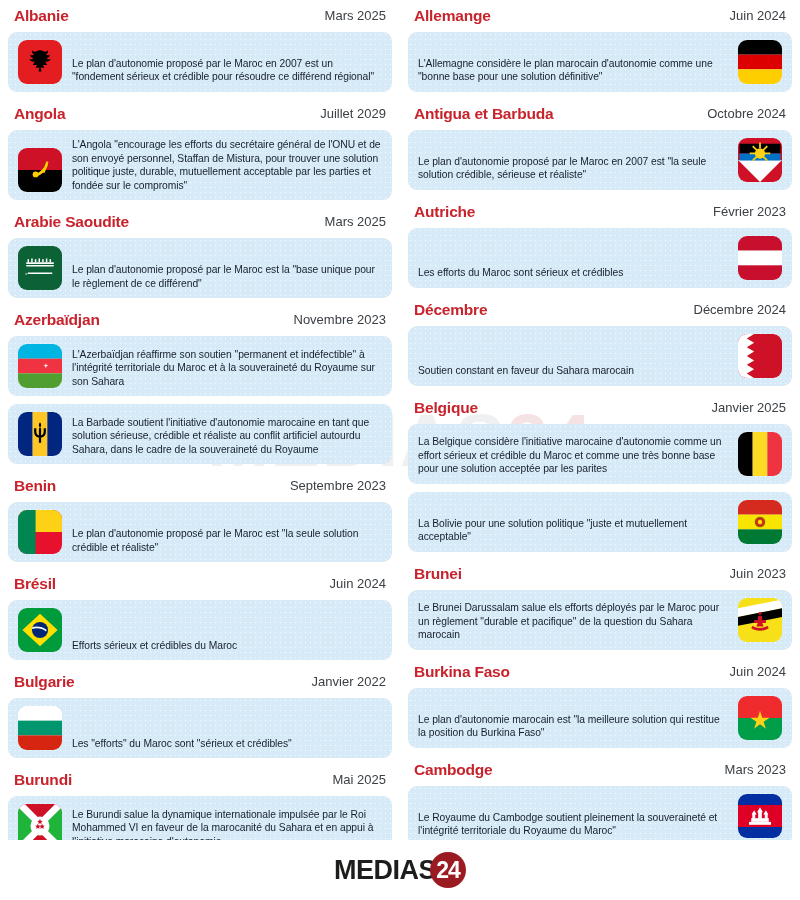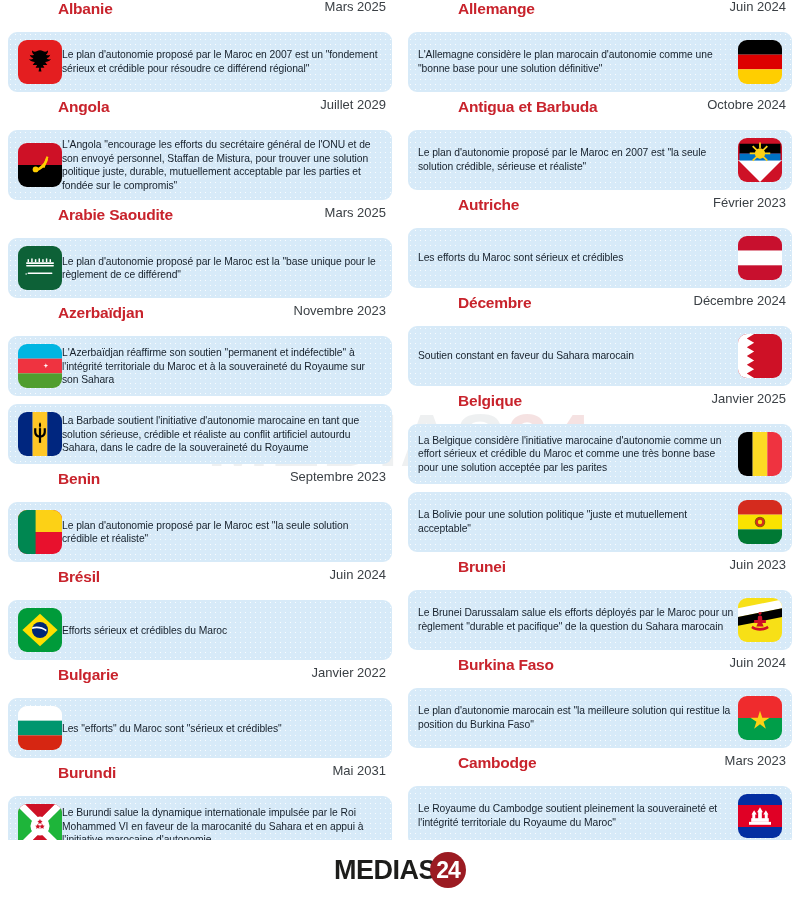--- a/index.html
+++ b/index.html
@@ -30,24 +30,23 @@
     position:relative;z-index:2;
     display:grid;grid-template-columns:400px 400px;
     column-gap:0;row-gap:0;
     padding:0;
   }
   .col{display:flex;flex-direction:column;}
 
   .entry{position:relative;}
 
   .entry-head{
-    display:flex;align-items:flex-start;justify-content:space-between;
+    display:flex;align-items:center;justify-content:space-between;
     padding:0 14px 0 14px;
     height:30px;
-    margin-left:44px;
   }
   .country{
     color:#c8232c;
     font-weight:bold;
     font-size:15.5px;
     line-height:17px;
     letter-spacing:-0.2px;
     white-space:nowrap;
   }
   .date{
@@ -57,22 +56,22 @@
     white-space:nowrap;
     font-weight:normal;
   }
 
   .card{
     margin:2px 8px 6px 8px;
     background-color:#d7eaf8;
     background-image:radial-gradient(rgba(255,255,255,0.85) 0.8px, transparent 0.9px);
     background-size:5px 5px;
     border-radius:9px;
-    display:flex;align-items:center;
-    gap:0;
+    display:flex;align-items:flex-end;
+    gap:10px;
     padding:8px 10px;
     box-sizing:border-box;
   }
   .card.flag-left{flex-direction:row;}
   .card.flag-right{flex-direction:row-reverse;}
   .quote{
     flex:1;
     color:#16202b;
     font-size:10.3px;
     line-height:13.6px;
@@ -267,21 +266,21 @@
               <rect y="20" width="60" height="20" fill="#00966e"></rect>
               <rect y="40" width="60" height="20" fill="#d62612"></rect>
             </svg>
           </div>
           <div class="quote">Les "efforts" du Maroc sont "sérieux et crédibles"</div>
         </div>
       </div>
       <div class="entry">
         <div class="entry-head">
           <div class="country">Burundi</div>
-          <div class="date">Mai 2031</div>
+          <div class="date">Mai 2025</div>
         </div>
         <div class="card flag-left">
           <div class="flag">
             <svg viewBox="0 0 60 60">
               <rect width="60" height="60" fill="#ce1126"></rect>
               <path d="M0 0 L60 60 M60 0 L0 60" stroke="#fff" stroke-width="13"></path>
               <path d="M0 4 L26 30 L0 56z" fill="#1eb53a"></path>
               <path d="M60 4 L34 30 L60 56z" fill="#1eb53a"></path>
               <circle cx="30" cy="30" r="13" fill="#fff"></circle>
               <g fill="#ce1126">

